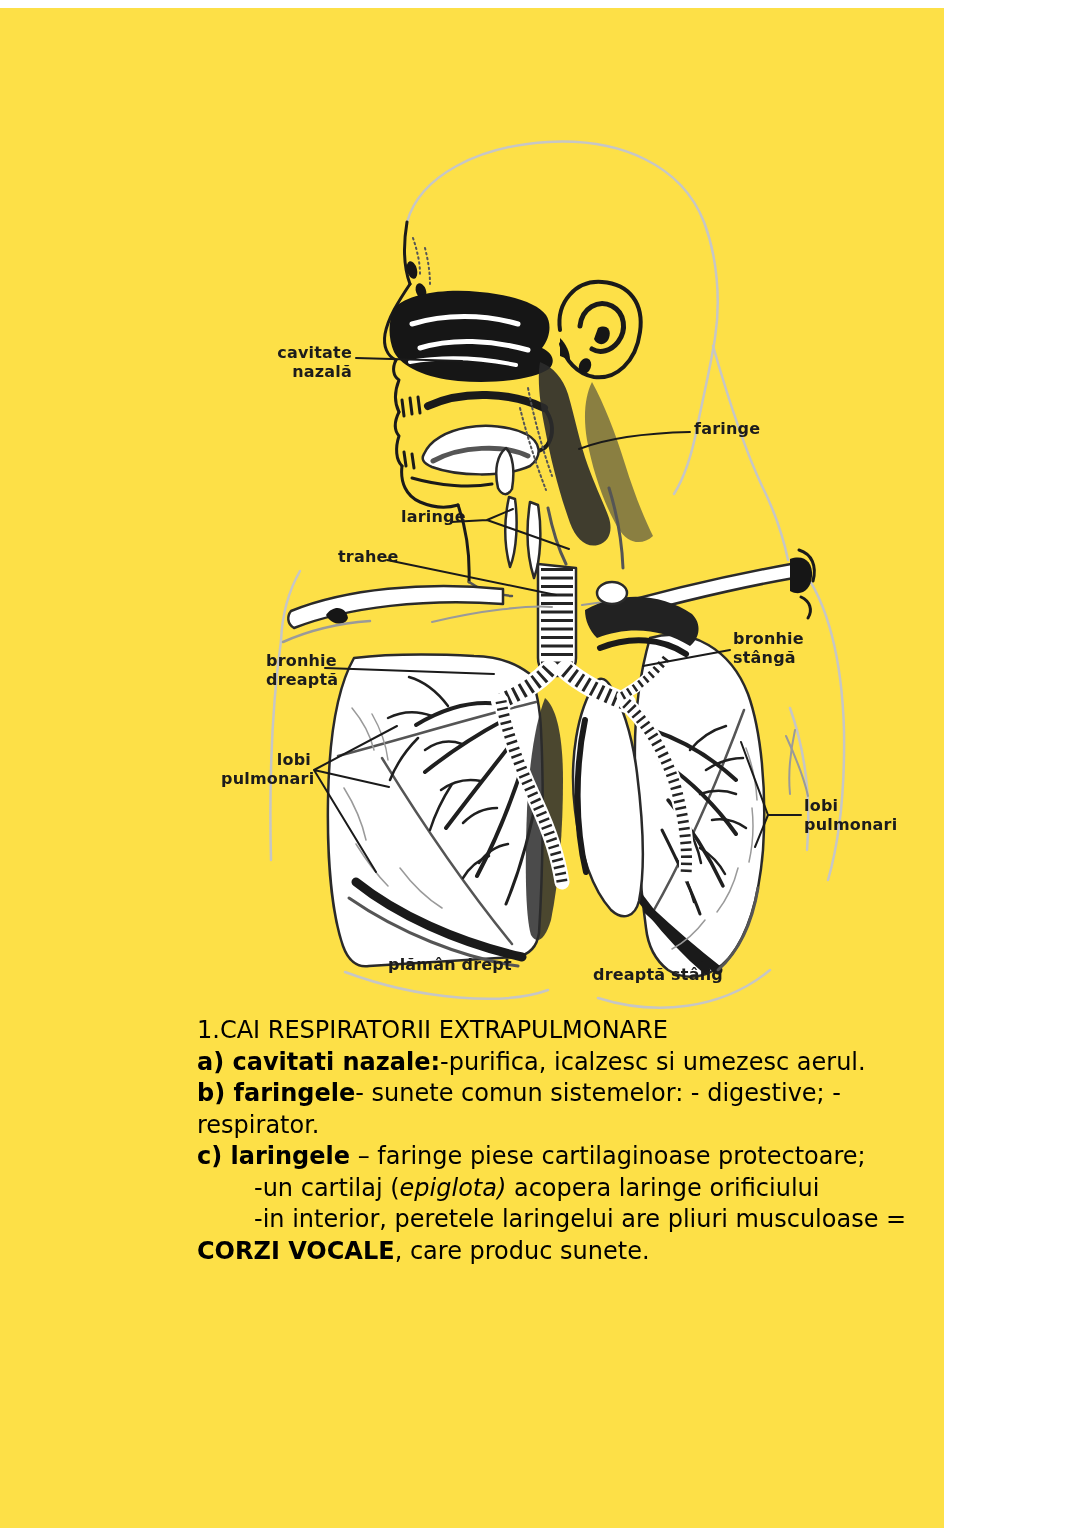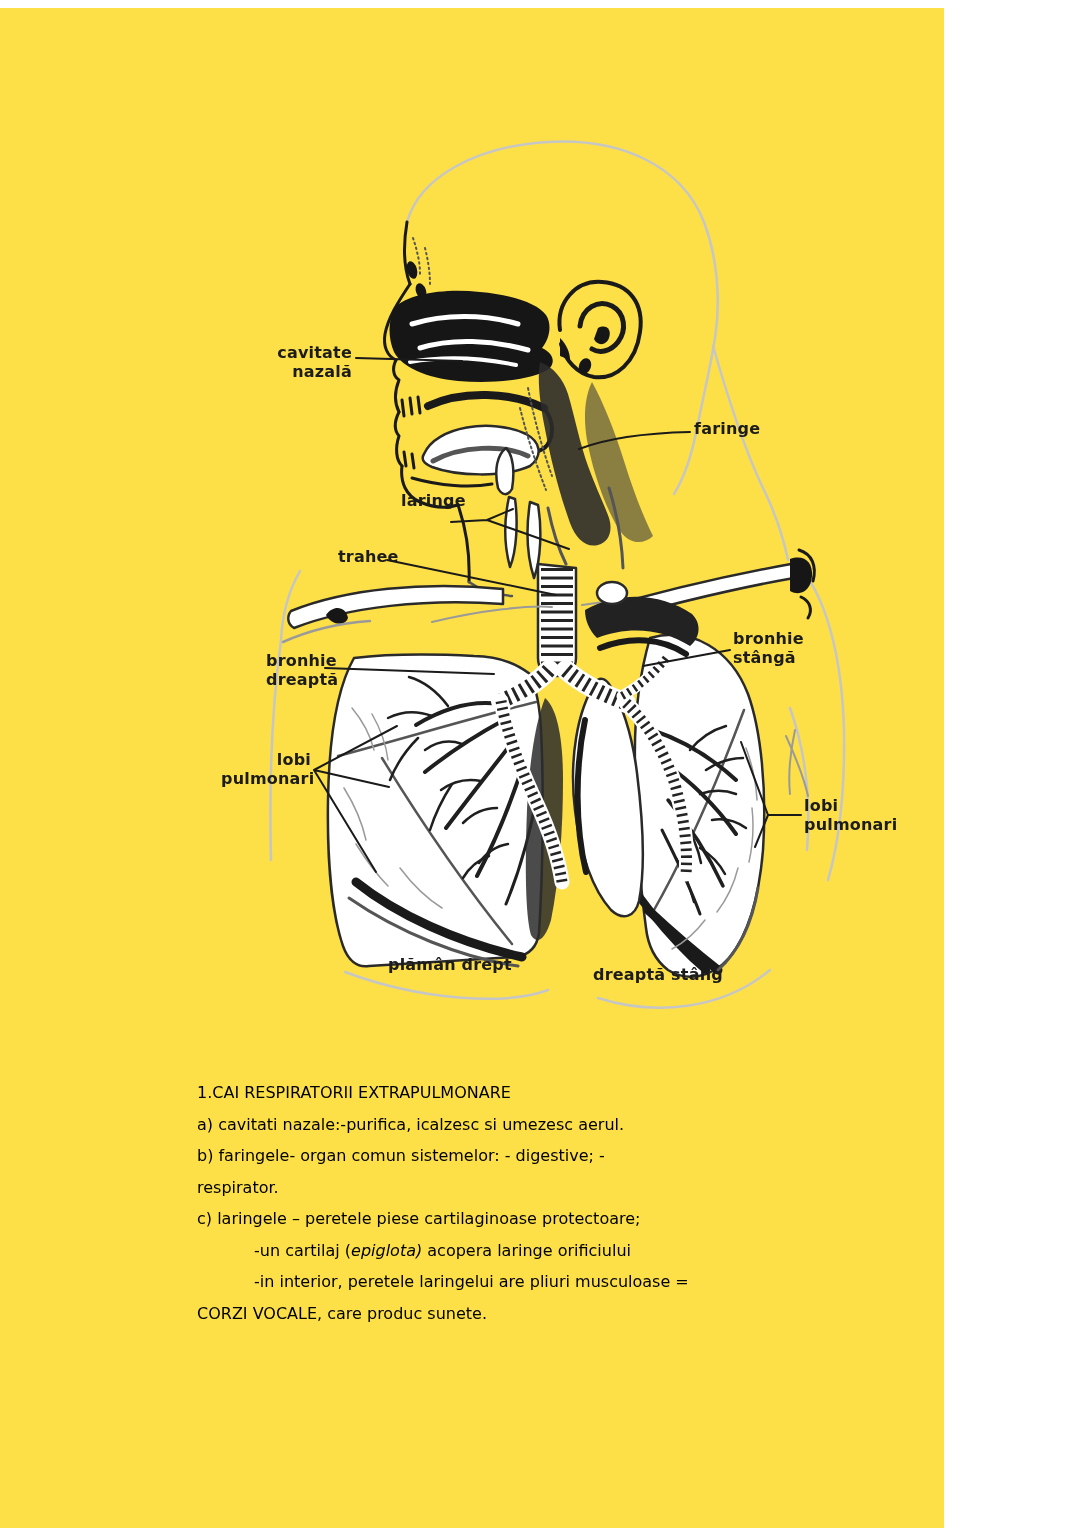--- a/index.html
+++ b/index.html
@@ -2,24 +2,24 @@
 <html><head>
 <meta charset="utf-8">
 <style>
   html,body{margin:0;padding:0;background:#fff;}
   .page{position:relative;width:944px;height:1528px;background:#fde047;
         font-family:"DejaVu Sans",sans-serif;overflow:hidden;margin-top:8px;}
   .diagram-svg{position:absolute;top:0;left:0;}
   .dlabel{position:absolute;font-size:16px;font-weight:bold;color:#1c1c1c;
           line-height:1.16;white-space:pre-line;letter-spacing:.2px;}
   .dlabel.r{text-align:right;}
-  .notes{position:absolute;left:197px;top:1069px;font-size:16px;
+  .notes{position:absolute;left:197px;top:1007px;font-size:24px;
          line-height:31.5px;color:#000;}
   .tl{white-space:pre;}
-  .b{font-weight:normal;}
+  .b{font-weight:bold;}
   .i{font-style:italic;}
   .ind{padding-left:57px;}
   
   .k  {fill:none;stroke:#1a1a1a;stroke-linecap:round;stroke-linejoin:round;}
   .f  {fill:none;stroke:#c6c6c6;stroke-linecap:round;stroke-linejoin:round;}
   .m  {fill:none;stroke:#555;stroke-linecap:round;stroke-linejoin:round;}
   .tx {fill:none;stroke:#9a9a9a;stroke-linecap:round;}
   .dk {fill:#161616;stroke:none;}
   .wt {fill:#ffffff;stroke:#2a2a2a;stroke-width:2.5;stroke-linejoin:round;}
   .lead{fill:none;stroke:#1a1a1a;stroke-width:2;stroke-linecap:round;}
@@ -181,37 +181,37 @@
       <path class="lead" d="M 325,660 L 494,666"></path>
       <path class="lead" d="M 730,642 L 643,658"></path>
       <path class="lead" d="M 314,762 L 397,718 M 314,762 L 389,779 M 314,762 L 376,864"></path>
       <path class="lead" d="M 801,807 L 768,807 M 768,807 L 741,734 M 768,807 L 755,839"></path>
     </g>
   </svg>
 
   <div class="dlabel r" style="left:230px;top:336px;width:122px;">cavitate
 nazală</div>
   <div class="dlabel" style="left:694px;top:412px;">faringe</div>
-  <div class="dlabel" style="left:401px;top:484px;">laringe</div>
+  <div class="dlabel" style="left:401px;top:500px;">laringe</div>
   <div class="dlabel" style="left:338px;top:540px;">trahee</div>
   <div class="dlabel" style="left:266px;top:644px;">bronhie
 dreaptă</div>
   <div class="dlabel" style="left:733px;top:622px;">bronhie
 stângă</div>
   <div class="dlabel r" style="left:221px;top:743px;width:90px;">lobi
 pulmonari</div>
   <div class="dlabel" style="left:804px;top:789px;">lobi
 pulmonari</div>
   <div class="dlabel" style="left:388px;top:948px;">plămân drept</div>
   <div class="dlabel" style="left:593px;top:958px;">dreaptă stâng</div>
 
   <div class="notes">
     <div class="tl"><span>1.CAI RESPIRATORII EXTRAPULMONARE</span></div>
     <div class="tl"><span class="b">a) cavitati nazale:</span><span>-purifica, icalzesc si umezesc aerul.</span></div>
-    <div class="tl"><span class="b">b) faringele</span><span>- organ comun sistemelor: - digestive; -</span></div>
+    <div class="tl"><span class="b">b) faringele</span><span>- sunete comun sistemelor: - digestive; -</span></div>
     <div class="tl"><span>respirator.</span></div>
-    <div class="tl"><span class="b">c) laringele</span><span> – peretele piese cartilaginoase protectoare;</span></div>
+    <div class="tl"><span class="b">c) laringele</span><span> – faringe piese cartilaginoase protectoare;</span></div>
     <div class="tl ind"><span>-un cartilaj (</span><span class="i">epiglota)</span><span> acopera laringe orificiului</span></div>
     <div class="tl ind"><span>-in interior, peretele laringelui are pliuri musculoase =</span></div>
     <div class="tl"><span class="b">CORZI VOCALE</span><span>, care produc sunete.</span></div>
   </div>
 
 </div>
 
 </body></html>

